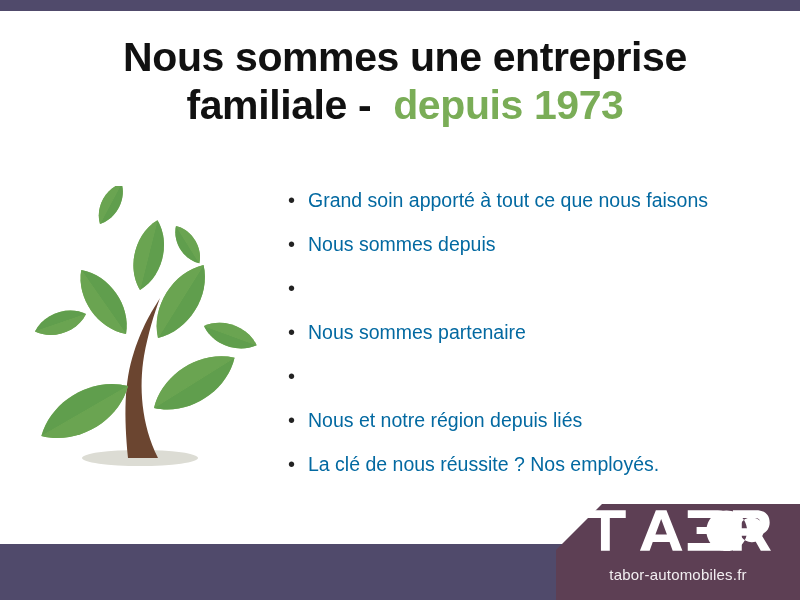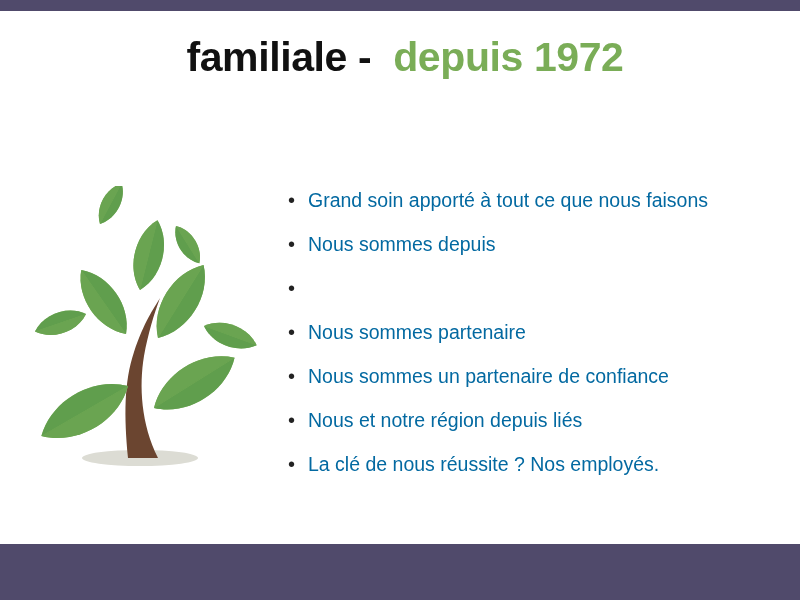--- a/index.html
+++ b/index.html
@@ -127,21 +127,22 @@
   }
 </style>
 </head>
 <body>
 
 <div id="slide">
 
   <div class="bar-top"></div>
 
   <div class="title-block">
-    <div class="title-line"><span>familiale</span><span class="title-dash">&nbsp;<span>-</span>&nbsp;&nbsp;</span><span class="title-accent">depuis 1972</span></div>
+    <div class="title-line">Nous sommes une entreprise</div>
+    <div class="title-line"><span>familiale</span><span class="title-dash">&nbsp;<span>-</span>&nbsp;&nbsp;</span><span class="title-accent">depuis 1973</span></div>
   </div>
 
   <div class="tree">
     <svg viewBox="0 0 272 306" width="272" height="306" xmlns="http://www.w3.org/2000/svg">
       <defs>
 
         <g id="leaf">
           <path d="M0 0 C 26 -26, 74 -26, 100 0 C 74 26, 26 26, 0 0 Z" fill="#7fb35c"></path>
           <path d="M0 0 C 26 -26, 74 -26, 100 0 Z" fill="#6aa451"></path>
           <path d="M0 0 C 26 26, 74 26, 100 0 Z" fill="#5f9d4c" opacity="0.95"></path>
@@ -206,28 +207,58 @@
     </div>
     <div class="bullet-row">
       <span class="bullet-dot">•</span>
     </div>
     <div class="bullet-row">
       <span class="bullet-dot">•</span>
       <span class="bullet-text">Nous sommes partenaire</span>
     </div>
     <div class="bullet-row">
       <span class="bullet-dot">•</span>
-      <span class="bullet-text">Nous sommes un partenaire de confiance</span>
     </div>
     <div class="bullet-row">
       <span class="bullet-dot">•</span>
       <span class="bullet-text">Nous et notre région depuis liés</span>
     </div>
     <div class="bullet-row">
       <span class="bullet-dot">•</span>
       <span class="bullet-text">La clé de nous réussite ? Nos employés.</span>
     </div>
   </div>
 
   <div class="bar-bottom"></div>
 
+  <div class="logo-panel">
+    <div class="logo-panel-shape"></div>
+    <div class="logo-wordmark">
+      <svg viewBox="0 0 210 46" width="186" height="41" xmlns="http://www.w3.org/2000/svg" aria-hidden="true">
+        <g fill="#ffffff">
+
+          <path d="M0 0 H46 V9 H28 V46 H18 V9 H0 Z"></path>
+
+          <path d="M62 46 L80 0 H92 L110 46 H99 L95.5 36 H76.5 L73 46 Z
+                   M79.5 27.5 H92.5 L86 10 Z"></path>
+
+          <path d="M116 0 H150 C162 0 168 6 168 13 C168 18 165 21.5 160 23
+                   C165.5 24.5 169 28.5 169 34 C169 41 162.5 46 150 46 H116 V37 H149
+                   C155 37 158.5 35.5 158.5 32 C158.5 28.5 155 27 149 27 H126 V19 H149
+                   C154.5 19 157.5 17.5 157.5 14 C157.5 10.5 154.5 9 149 9 H116 Z"></path>
+
+          <path d="M199 23 A23 23 0 1 1 198.99 22.6 Z
+                   M190 23 A14 14 0 1 0 189.99 22.8 Z" transform="translate(-16,0)"></path>
+
+          <path d="M196 0 H190 V46 H196 Z" opacity="0"></path>
+        </g>
+        <g fill="#ffffff">
+
+          <path d="M0 0 H26 C36 0 41.5 5.5 41.5 14 C41.5 20.5 38 25.5 32 27.5 L43 46 H31.5
+                   L22 29 H10 V46 H0 Z M10 9 V20.5 H25 C29 20.5 31 18.5 31 14.8
+                   C31 11 29 9 25 9 Z" transform="translate(167,0)"></path>
+        </g>
+      </svg>
+    </div>
+    <div class="logo-sub">tabor-automobiles.fr</div>
+  </div>
 
 </div>
 
 </body></html>

